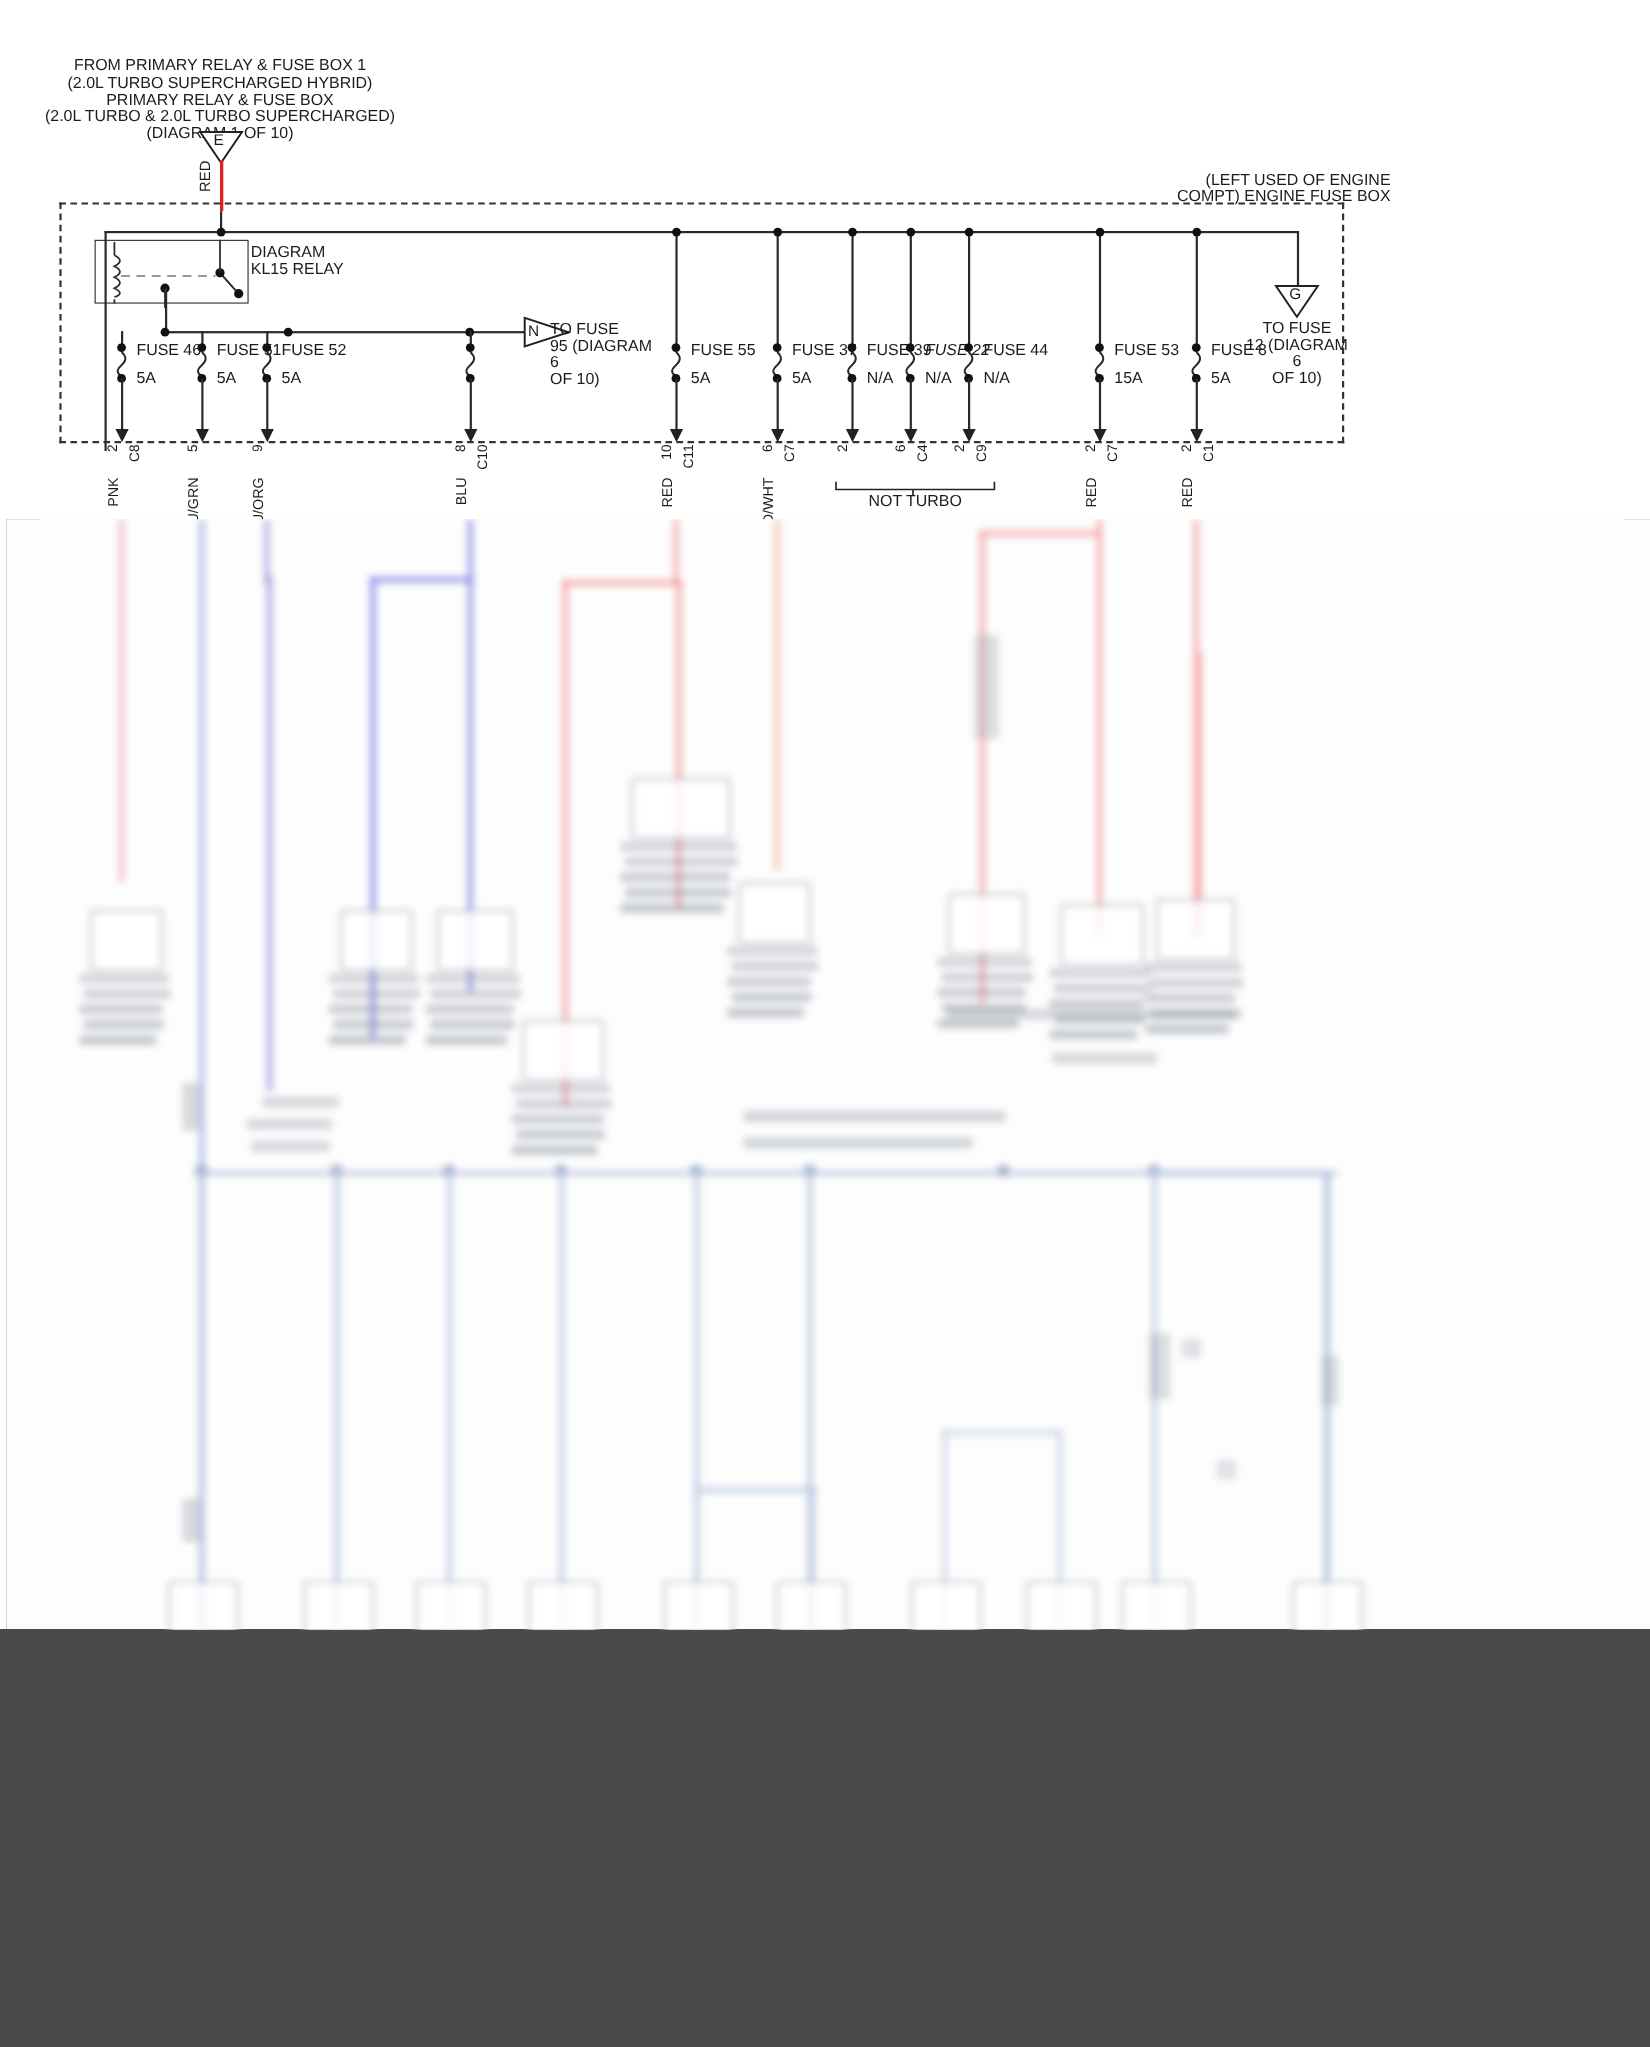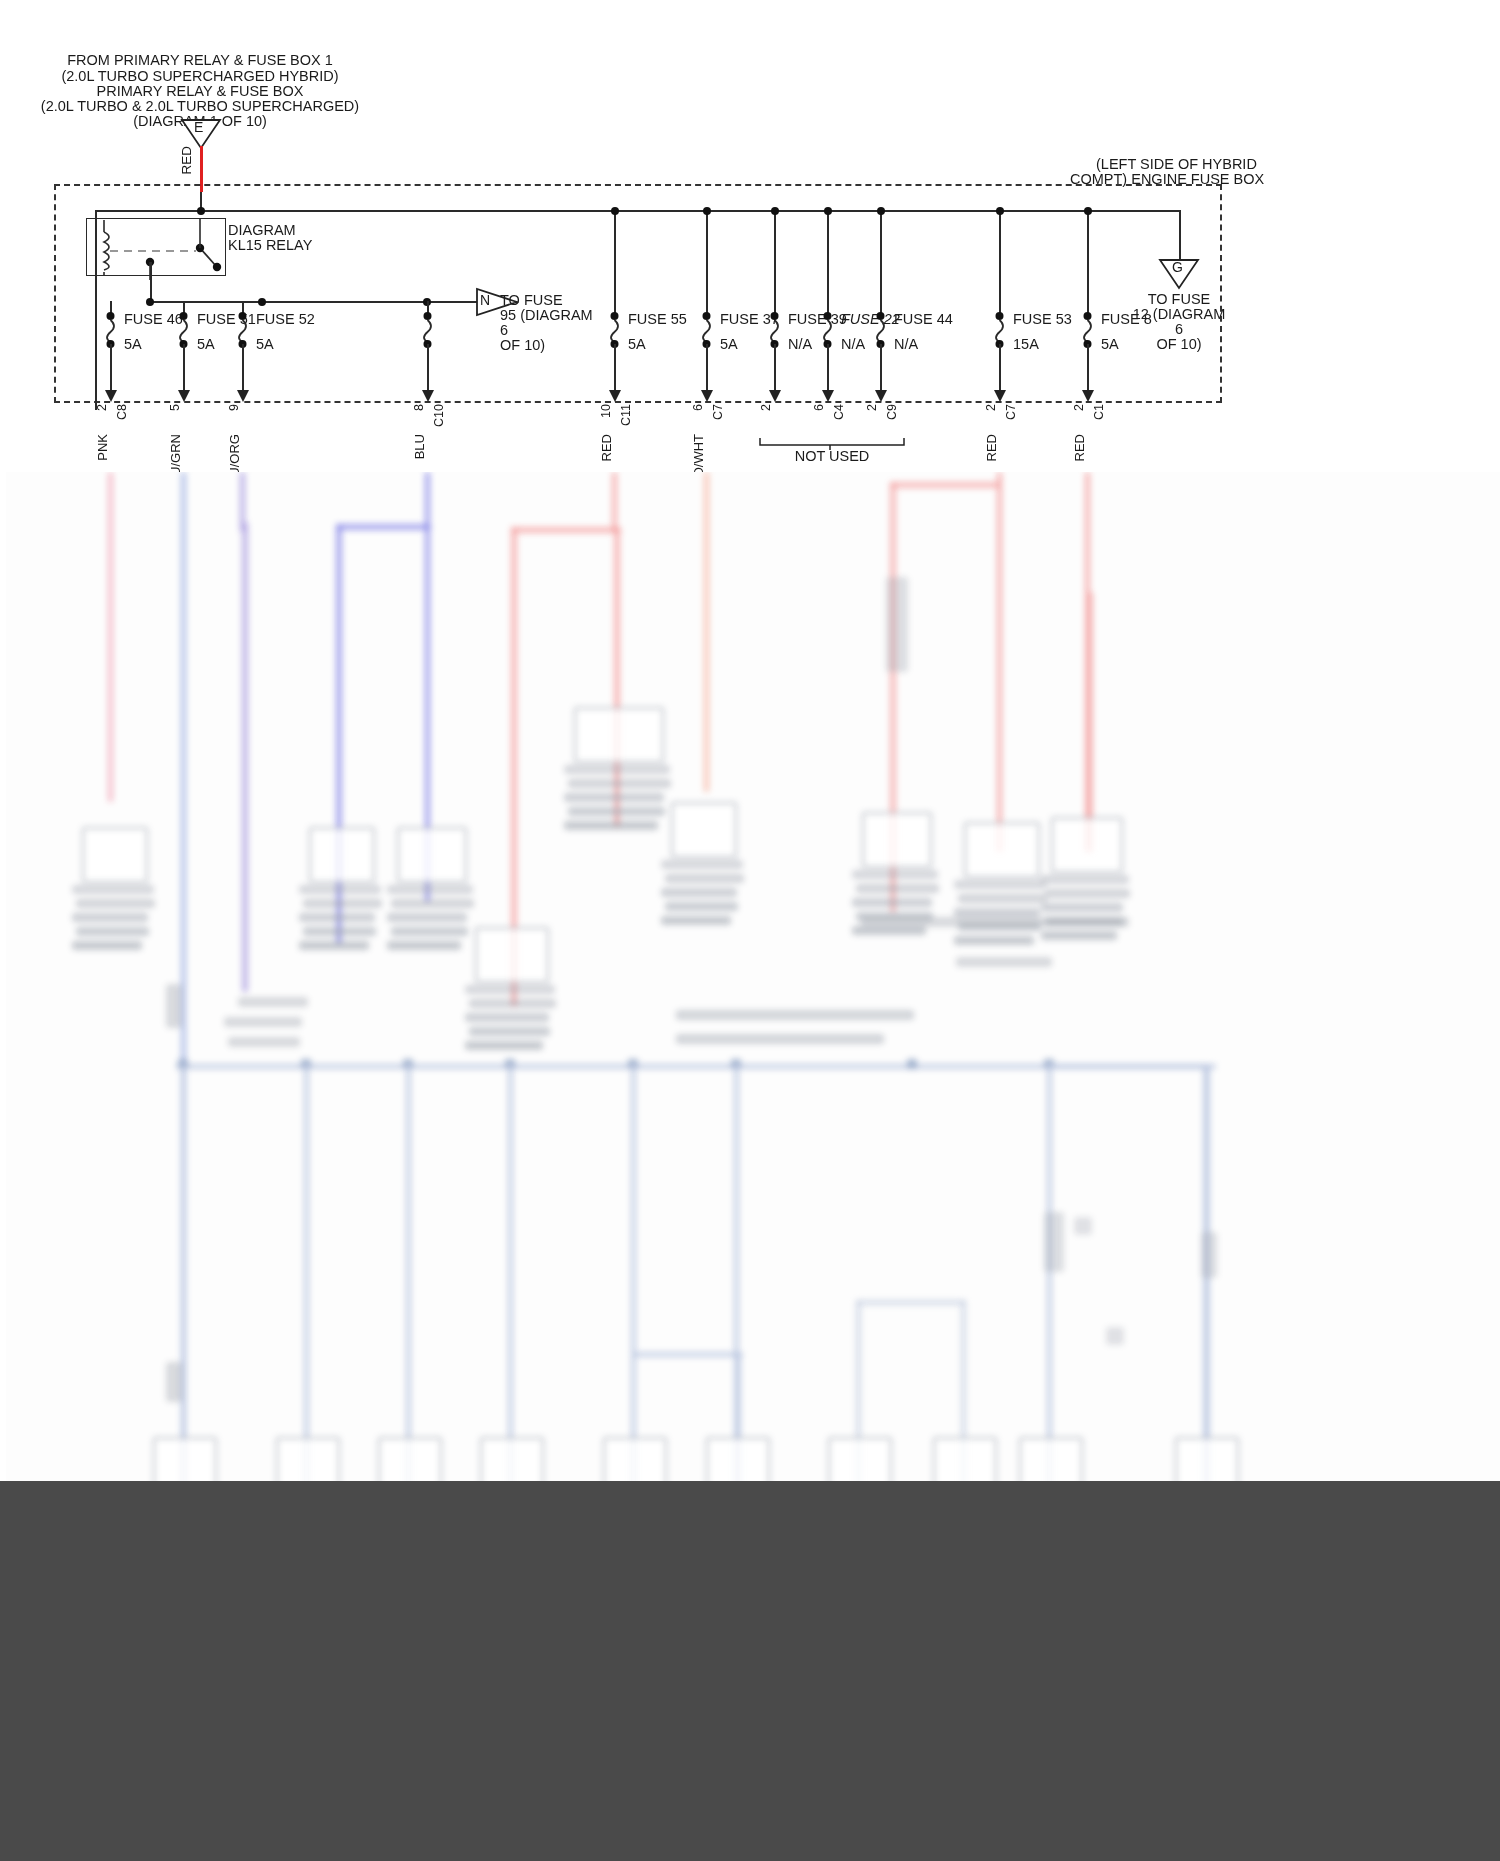--- a/index.html
+++ b/index.html
@@ -41,21 +41,21 @@
       <svg width="42" height="32" viewBox="0 0 42 32">
         <polygon points="2,2 40,2 21,30" fill="#fff" stroke="#222" stroke-width="1.8"></polygon>
       </svg>
     </div>
     <div class="tx" style="left:188px;top:113px;font-size:14px;">E</div>
 
     <div class="redw" style="left:194px;top:140px;height:46px;"></div>
     <div class="tx vert" style="left:172px;top:140px;font-size:13.5px;">RED</div>
 
     <div class="box-dash" style="left:48px;top:178px;width:1164px;height:215px;"></div>
-    <div class="tx" style="left:1090px;top:150px;">(LEFT SIDE OF HYBRID</div>
+    <div class="tx" style="left:1090px;top:150px;">(LEFT USED OF ENGINE</div>
     <div class="tx" style="left:1064px;top:165px;">COMPT) ENGINE FUSE BOX</div>
 
     <div class="hline" style="left:89px;top:204px;width:1085px;"></div>
     <div class="vline" style="left:194px;top:186px;height:20px;"></div>
     <div class="dot" style="left:195px;top:205px;"></div>
 
     <div class="relaybox" style="left:80px;top:212px;width:138px;height:56px;"></div>
     <div class="tx" style="left:222px;top:216px;">DIAGRAM</div>
     <div class="tx" style="left:222px;top:231px;">KL15 RELAY</div>
 
@@ -297,21 +297,21 @@
         <div class="tx vert" style="left:1065px;top:398px;font-size:12.5px;">2</div>
         <div class="tx vert" style="left:1085px;top:398px;font-size:12.5px;">C1</div>
         <div class="tx vert" style="left:1065px;top:428px;font-size:13px;">RED</div>
       </div>
 
     <div style="position:absolute;left:752px;top:430px;">
       <svg width="148" height="16" viewBox="0 0 148 16">
         <path d="M2,2 L2,9 L72,9 L72,14 L72,9 L146,9 L146,2" stroke="#222" stroke-width="1.5" fill="none"></path>
       </svg>
     </div>
-    <div class="tx ctr" style="left:826px;top:442px;">NOT USED</div>
+    <div class="tx ctr" style="left:826px;top:442px;">NOT TURBO</div>
 
     <div class="side" style="left:0px;"></div>
     <div class="side" style="left:1470px;"></div>
 
     <div id="lower">
       <div id="lowerInner">
           <div class="lw" style="left: 102px; top: 0px; width: 5px; height: 330px; background: rgb(242, 174, 189); opacity: 0.8; position: absolute;"></div>
           <div class="lw" style="left: 175px; top: 0px; width: 5px; height: 1080px; background: rgb(159, 176, 226); opacity: 0.8; position: absolute;"></div>
           <div class="lw" style="left: 234px; top: 0px; width: 5px; height: 60px; background: rgb(169, 156, 224); opacity: 0.8; position: absolute;"></div>
           <div class="lw" style="left: 419px; top: 0px; width: 5px; height: 430px; background: rgb(138, 138, 232); opacity: 0.8; position: absolute;"></div>

